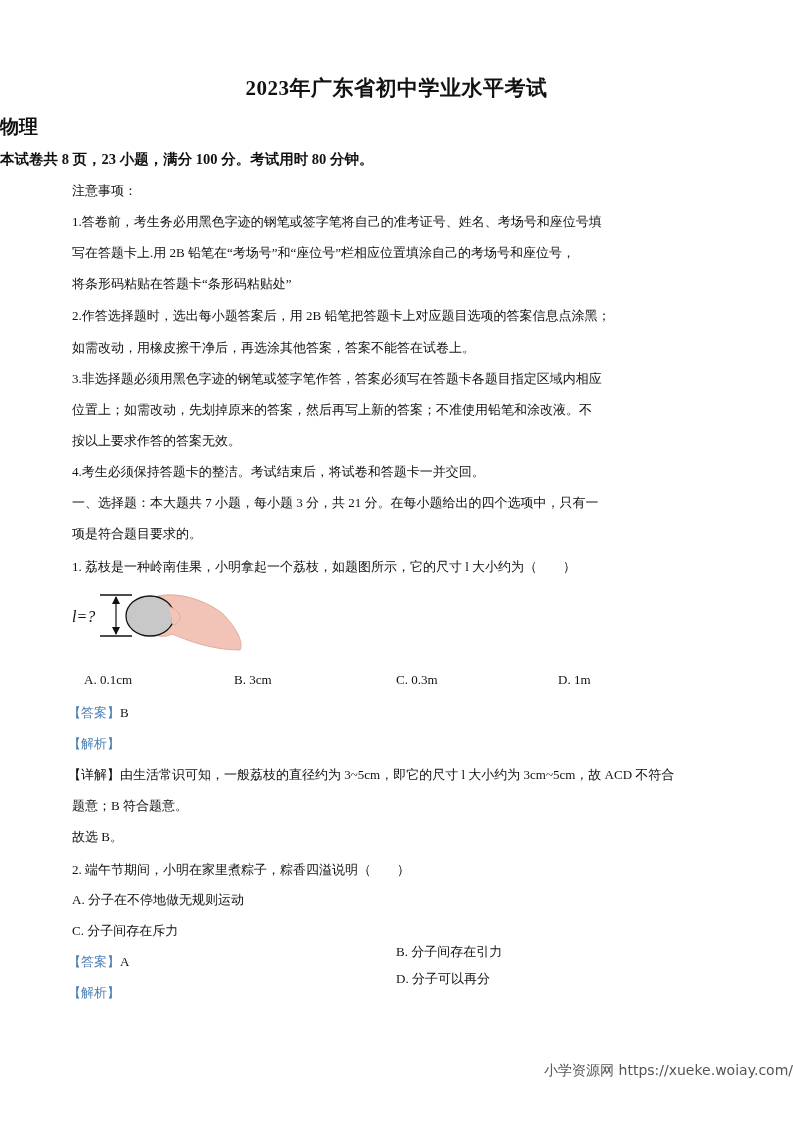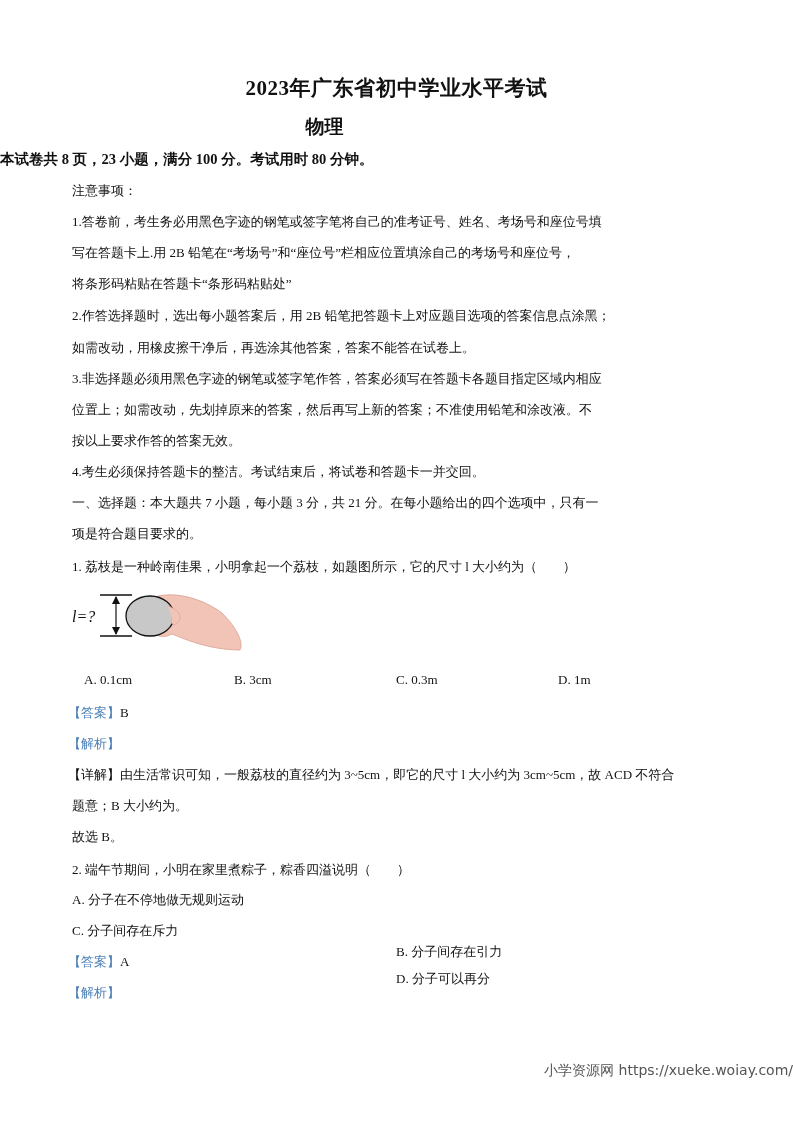--- a/index.html
+++ b/index.html
@@ -1,21 +1,21 @@
 <!DOCTYPE html>
 <html><head>
   <meta charset="utf-8">
   <style>
     html, body { margin: 0; padding: 0; background: #ffffff; }
     body { width: 793px; height: 1122px; position: relative; overflow: hidden;
            font-family: "Liberation Serif", "DejaVu Serif", serif; color: #111; }
     .page { position: absolute; left: 0; top: 0; width: 793px; height: 1122px; border-radius: 14px; }
     .title { position: absolute; top: 74px; left: 0; width: 793px; text-align: center;
              font-size: 21px; font-weight: bold; letter-spacing: 0.5px; }
-    .subject { position: absolute; top: 114px; left: 0; width: 649px; text-align: center;
+    .subject { position: absolute; top: 114px; left: 0; width: 649px; text-align: left;
                font-size: 19px; font-weight: bold; }
     .info { position: absolute; top: 150px; left: 0; width: 791px; text-align: left;
             font-size: 14.5px; font-weight: bold; }
     .bold-line { position: absolute; left: 72px; font-size: 13px; font-weight: normal; white-space: nowrap; }
     .normal-line { position: absolute; left: 72px; font-size: 13px; white-space: nowrap; }
     .tag { color: #4a7fb5; }
     .opt { position: absolute; font-size: 13px; white-space: nowrap; }
     .figure { position: absolute; left: 72px; top: 588px; width: 180px; height: 70px; }
     .footer { position: absolute; top: 1062px; left: 0; width: 793px; text-align: right;
               font-family: "DejaVu Sans", sans-serif; font-size: 14px; color: #555; }
@@ -65,21 +65,21 @@
 
   <div class="normal-line" style="top:704px; left:68px">
     <span class="tag">【答案】</span><span>B</span>
   </div>
   <div class="normal-line" style="top:735px; left:68px">
     <span class="tag">【解析】</span>
   </div>
   <div class="normal-line" style="top:766px; left:68px">
     <span>【详解】</span><span>由生活常识可知，一般荔枝的直径约为 3~5cm，即它的尺寸 l 大小约为 3cm~5cm，故 ACD 不符合</span>
   </div>
-  <div class="normal-line" style="top:797px">题意；B 大小约为。</div>
+  <div class="normal-line" style="top:797px">题意；B 符合题意。</div>
   <div class="normal-line" style="top:828px">故选 B。</div>
 
   <div class="normal-line" style="top:861px">2. 端午节期间，小明在家里煮粽子，粽香四溢说明（　　）</div>
   <div class="opt" style="left:72px; top:891px">A. 分子在不停地做无规则运动</div>
   <div class="opt" style="left:396px; top:943px">B. 分子间存在引力</div>
   <div class="opt" style="left:72px; top:922px">C. 分子间存在斥力</div>
   <div class="opt" style="left:396px; top:970px">D. 分子可以再分</div>
 
   <div class="normal-line" style="top:953px; left:68px">
     <span class="tag">【答案】</span><span>A</span>

